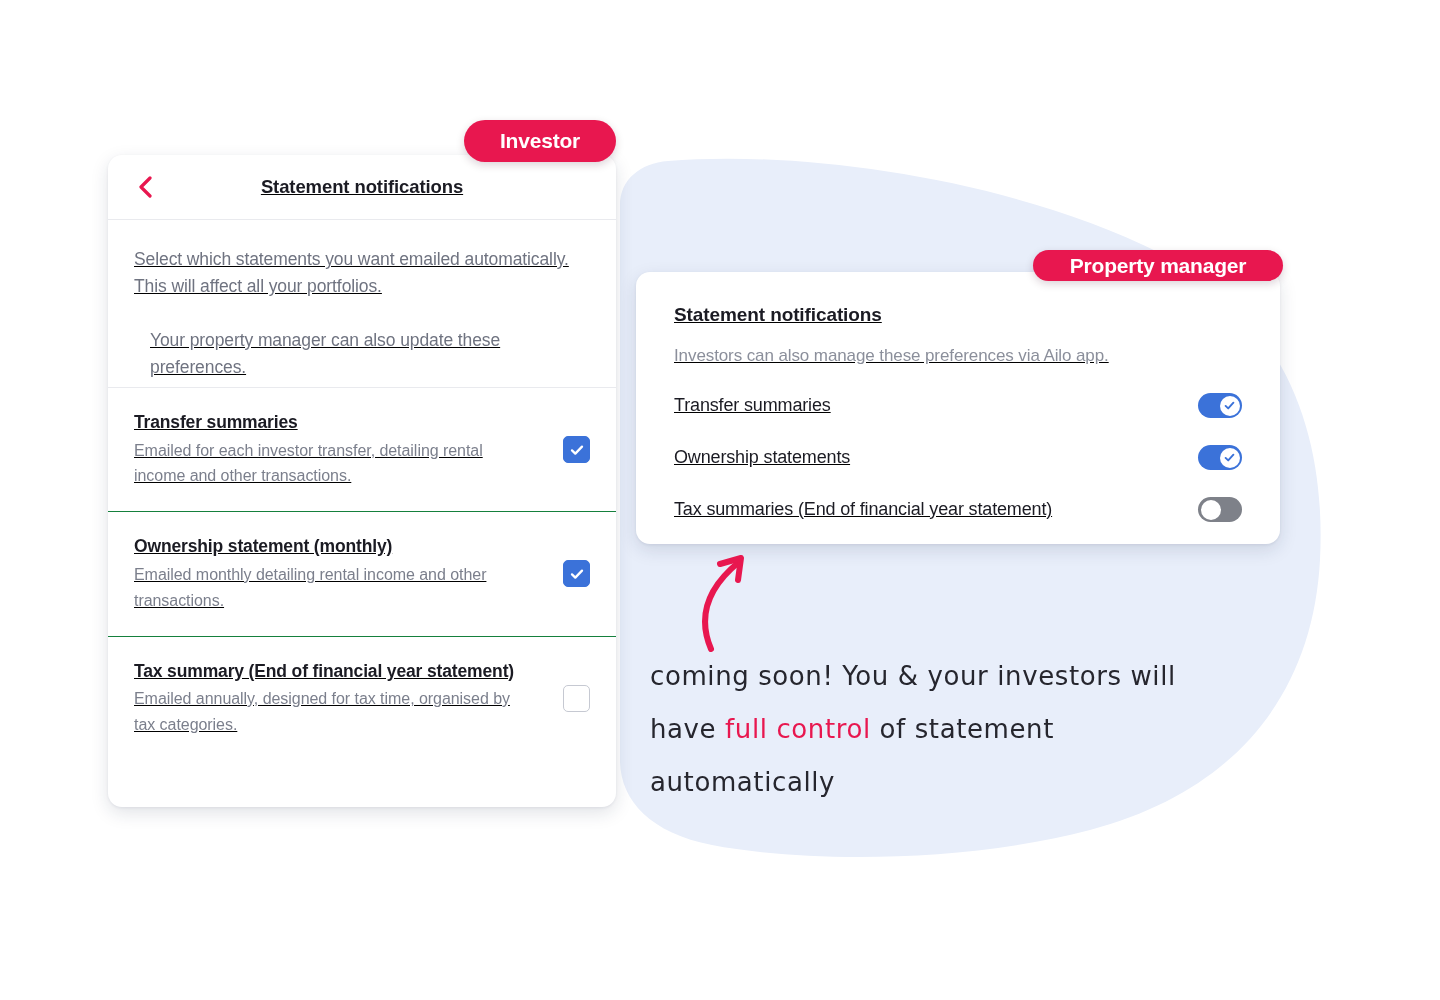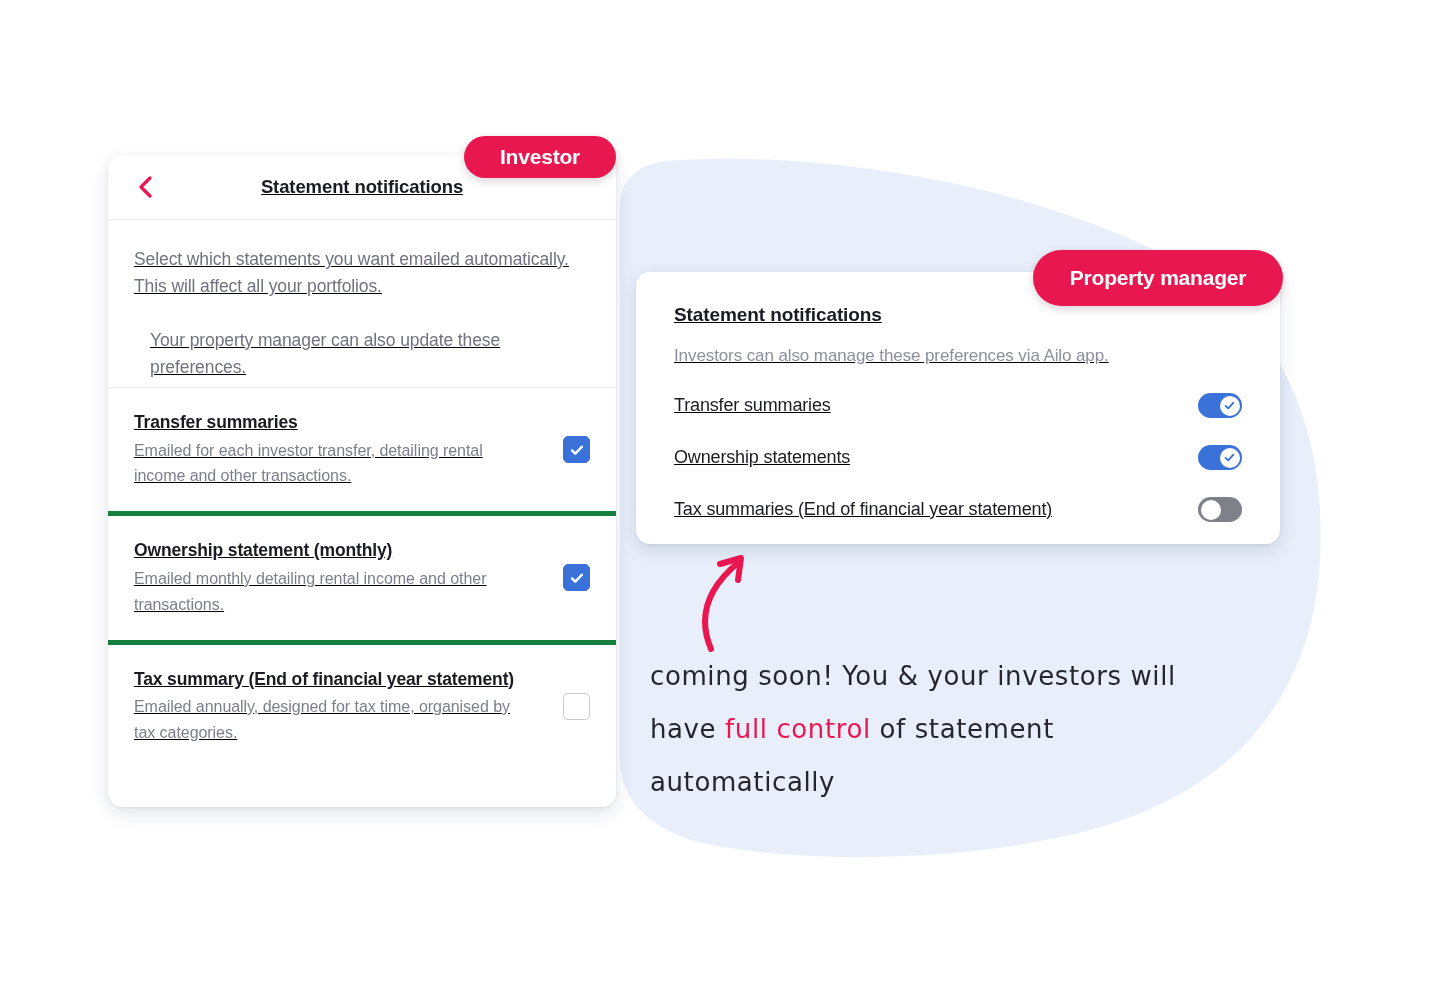--- a/index.html
+++ b/index.html
@@ -88,21 +88,21 @@
     letter-spacing: -0.1px;
   }
   .inv-intro p:last-child { margin-bottom: 0; margin-left: 16px; }
 
   .inv-list { padding: 0; }
   .inv-row {
     display: flex;
     align-items: center;
     justify-content: space-between;
     padding: 22px 26px 22px 26px;
-    border-top: 5px solid #15803d;
+    border-top: 1px solid #15803d;
     gap: 14px;
   }
   .inv-row:first-child { border-top: 1px solid #e9eaee; }
   .inv-row-text { max-width: 400px; }
   .inv-row-title {
     font-size: 17.5px;
     font-weight: bold;
     color: #1b1b23;
     line-height: 1.45;
     letter-spacing: -0.15px;
@@ -202,30 +202,30 @@
     align-items: center;
     justify-content: center;
     border-radius: 999px;
     color: #ffffff;
     font-weight: bold;
     letter-spacing: -0.2px;
     box-shadow: 0 3px 9px rgba(60, 10, 40, 0.18);
   }
   #badge-investor {
     left: 464px;
-    top: 136px;
+    top: 120px;
     width: 152px;
     height: 42px;
     font-size: 21px;
   }
   #badge-pm {
     left: 1033px;
     top: 250px;
     width: 250px;
-    height: 56px;
+    height: 31px;
     font-size: 21px;
   }
 
   
   #arrow-svg {
     position: absolute;
     left: 690px;
     top: 545px;
     width: 80px;
     height: 110px;

